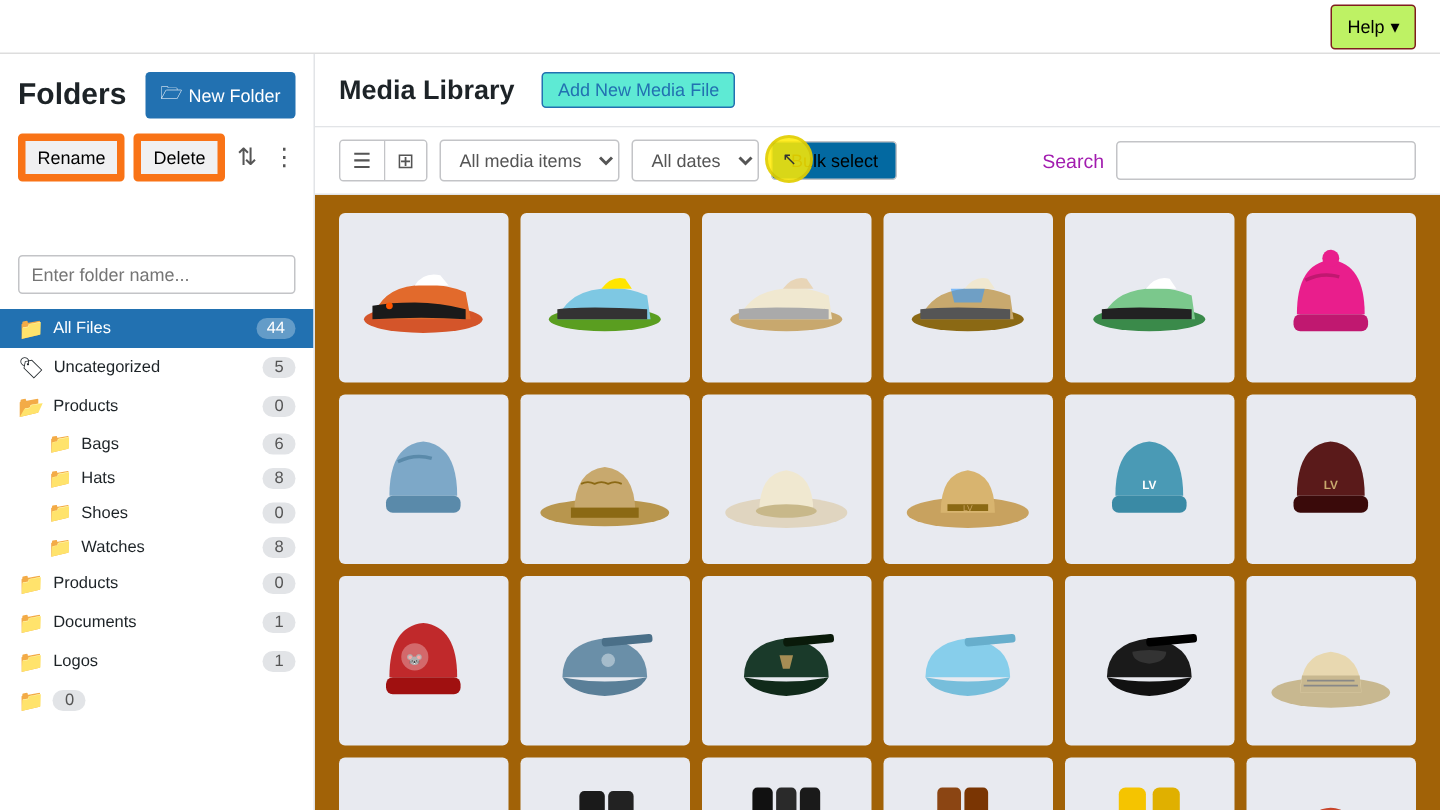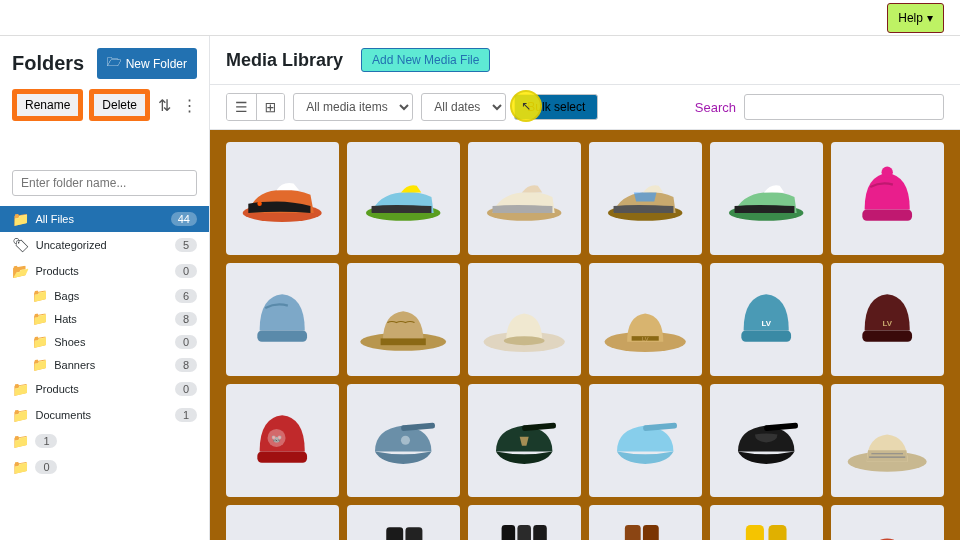--- a/index.html
+++ b/index.html
@@ -132,39 +132,40 @@
           <span class="folder-label">Hats</span>
           <span class="count-badge">8</span>
         </div>
         <div class="subfolder-item">
           <span class="subfolder-icon">📁</span>
           <span class="folder-label">Shoes</span>
           <span class="count-badge">0</span>
         </div>
         <div class="subfolder-item">
           <span class="subfolder-icon">📁</span>
-          <span class="folder-label">Banners</span>
+          <span class="folder-label">Watches</span>
           <span class="count-badge">8</span>
         </div>
       </div>
 
       <div class="folder-item">
         <span class="folder-icon">📁</span>
         <span class="folder-label">Products</span>
         <span class="count-badge">0</span>
       </div>
 
       <div class="folder-item">
         <span class="folder-icon">📁</span>
         <span class="folder-label">Documents</span>
         <span class="count-badge">1</span>
       </div>
 
       <div class="folder-item">
         <span class="folder-icon">📁</span>
+        <span class="folder-label">Logos</span>
         <span class="count-badge">1</span>
       </div>
 
       <div class="folder-item">
         <span class="folder-icon">📁</span>
         <span class="count-badge">0</span>
       </div>
     </div>
   </div>
 

